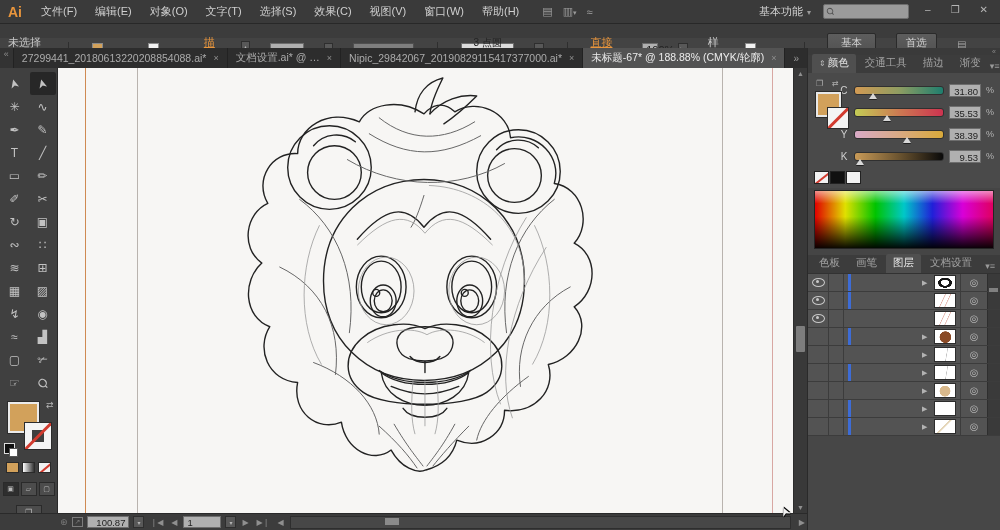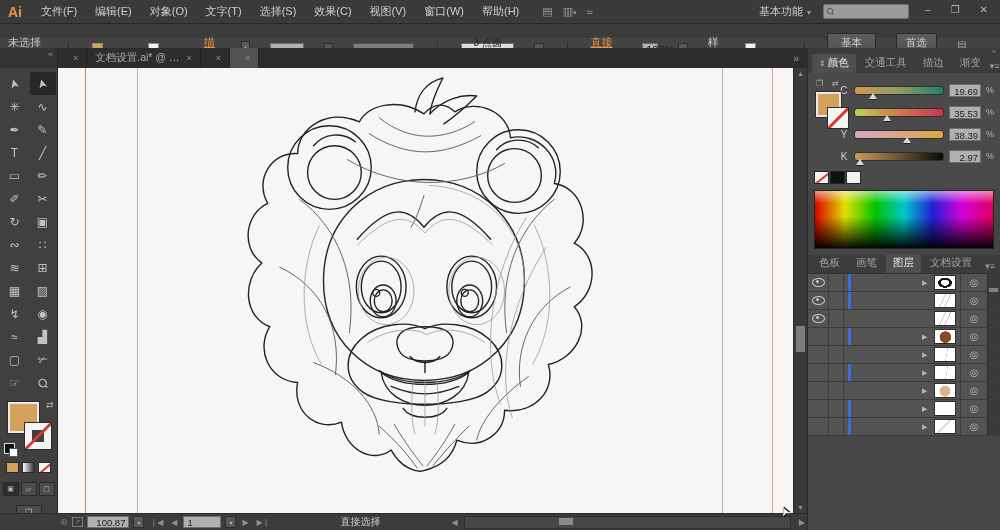--- a/index.html
+++ b/index.html
@@ -208,30 +208,33 @@
     <span class="sep"></span>
     <button class="cb-btn">基本功能</button>
     <button class="cb-btn">首选项</button>
     <span class="cb-ico"><span>▤</span> <span style="font-size:7px">▾</span></span>
     <span style="margin-left:auto;padding-right:6px;color:#9a9a9a">≡</span>
   </div>
 
   <div id="tabbar">
     <span class="tools-head">«</span>
     <span class="tab">
+        <span>27299441_20180613220208854088.ai*</span>
         <span class="x">×</span>
       </span>
     <span class="tab">
         <span>文档设置.ai* @ …</span>
         <span class="x">×</span>
       </span>
     <span class="tab">
+        <span>Nipic_29842067_20190829115417377000.ai*</span>
         <span class="x">×</span>
       </span>
     <span class="tab active">
+        <span>未标题-67* @ 188.88% (CMYK/轮廓)</span>
         <span class="x">×</span>
       </span>
     <span class="tab-overflow">»</span>
   </div>
 
   <div id="toolbar">
     <div class="tool-grid">
       <span class="tool">
           <span class="rot-arrow">➤</span>
         </span>
@@ -431,21 +434,21 @@
         <span class="ic" style="left:18px;top:0">⇄</span>
         <span class="cp-fill"></span>
         <span class="cp-stroke"></span>
       </div>
       <div class="sliders">
         <div class="srow">
           <span class="lab">C</span>
           <span class="track tr-c">
               <span class="handle" style="left:calc(20% - 4px)"></span>
             </span>
-          <span class="sval">19.69</span>
+          <span class="sval">31.80</span>
           <span class="pct">%</span>
         </div>
         <div class="srow">
           <span class="lab">M</span>
           <span class="track tr-m">
               <span class="handle" style="left:calc(36% - 4px)"></span>
             </span>
           <span class="sval">35.53</span>
           <span class="pct">%</span>
         </div>
@@ -455,21 +458,21 @@
               <span class="handle" style="left:calc(59% - 4px)"></span>
             </span>
           <span class="sval">38.39</span>
           <span class="pct">%</span>
         </div>
         <div class="srow">
           <span class="lab">K</span>
           <span class="track tr-k">
               <span class="handle" style="left:calc(6% - 4px)"></span>
             </span>
-          <span class="sval">2.97</span>
+          <span class="sval">9.53</span>
           <span class="pct">%</span>
         </div>
       </div>
     </div>
 
     <div class="swrow">
       <span class="sw-n"></span>
       <span class="sw-b"></span>
       <span class="sw-w"></span>
     </div>
@@ -599,21 +602,20 @@
     <span class="st-ico">⊛</span>
     <span class="st-ico" style="border:1px solid #7c7c7c;padding:0 2px;font-size:7px">↗</span>
     <span class="zoombox">100.87</span>
     <span class="st-drop">▾</span>
     <span class="navarr">❘◀</span>
     <span class="navarr">◀</span>
     <span class="abfield">1</span>
     <span class="st-drop">▾</span>
     <span class="navarr">▶</span>
     <span class="navarr">▶❘</span>
-    <span class="st-tool">直接选择</span>
     <span class="navarr">◀</span>
     <span class="hscroll">
         <span class="hs-thumb"></span>
       </span>
     <span class="navarr">▶</span>
   </div>
 
   <span id="cursor">➤</span>
 </div>
 

